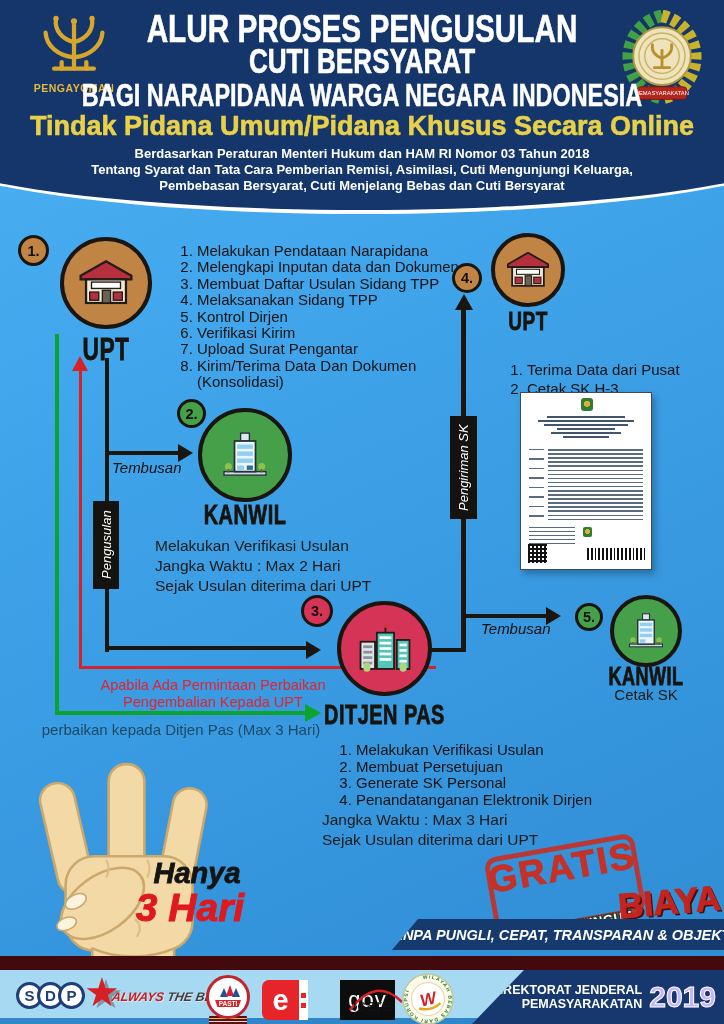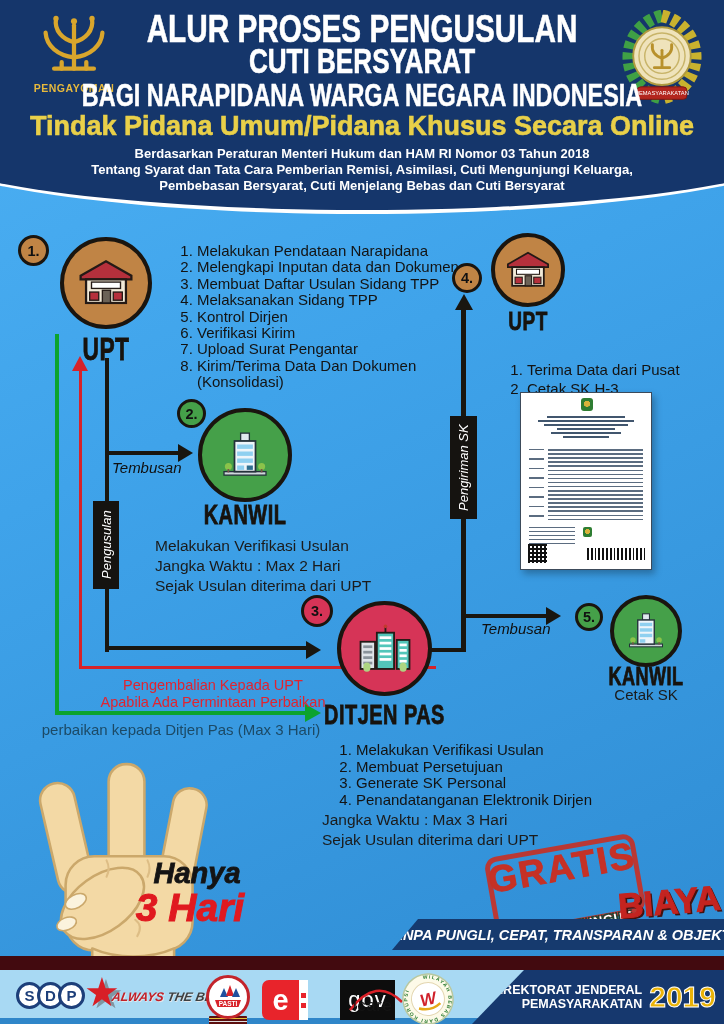--- a/index.html
+++ b/index.html
@@ -88,21 +88,21 @@
     clip-path:polygon(26px 0,100% 0,100% 100%,0 100%);display:flex;align-items:center;justify-content:center;z-index:5;}
   .tagline span{color:#fff;font-size:14.5px;font-style:italic;font-weight:bold;white-space:nowrap;padding-left:12px;}
   
   .band-maroon{position:absolute;left:0;top:956px;width:724px;height:14px;background:#420a0f;z-index:4;}
   .band-blue{position:absolute;left:0;top:970px;width:724px;height:54px;background:#a8d9f3;z-index:4;}
   .band-edge{position:absolute;left:0;top:1018px;width:500px;height:6px;background:#2f86c9;z-index:5;}
   .dirjen-poly{position:absolute;left:472px;top:970px;width:252px;height:54px;background:#16386e;
     clip-path:polygon(52px 0,100% 0,100% 100%,0 100%);display:flex;align-items:center;justify-content:flex-end;
     padding-right:8px;box-sizing:border-box;z-index:6;}
   .dirjen-lines{text-align:right;color:#fff;font-size:12.5px;font-weight:bold;line-height:14px;margin-right:7px;}
-  .dirjen-year{color:#eab308;font-size:30px;font-weight:bold;-webkit-text-stroke:1px #fff;}
+  .dirjen-year{color:#c4b5fd;font-size:30px;font-weight:bold;-webkit-text-stroke:1px #fff;}
   .sdp{position:absolute;left:16px;top:982px;display:flex;z-index:6;}
   .sdp b{width:27px;height:27px;border-radius:50%;background:#fff;border:3px solid #1d3f7a;box-sizing:border-box;
     color:#1d3f7a;font-size:15px;display:flex;align-items:center;justify-content:center;margin-right:-6px;}
   .star-logo{position:absolute;left:84px;top:980px;width:116px;height:34px;z-index:6;}
   .star-glyph{position:absolute;left:0;top:-11px;font-size:40px;color:#d81f26;font-style:normal;
     text-shadow:4px 2px 0 rgba(95,95,95,.55);}
   .star-text{position:absolute;left:28px;top:10px;font-style:italic;font-weight:bold;font-size:12.5px;
     white-space:nowrap;transform:skewX(-10deg);color:#3f3f3f;text-shadow:1px 1px 0 #dfe7ec;}
   .star-text b{color:#c32027;}
   .pasti{position:absolute;left:206px;top:975px;z-index:6;}
@@ -190,22 +190,22 @@
   <div class="arr up-black" style="left:455px;top:294px;"></div>
   <div class="ln black" style="left:461px;top:614px;width:85px;height:4px;"></div>
   <div class="arr r-black" style="left:546px;top:607px;"></div>
 
   <div class="vlabel" style="left:93px;top:501px;width:26px;height:88px;">Pengusulan</div>
   <div class="vlabel" style="left:450px;top:416px;width:27px;height:103px;">Pengiriman SK</div>
   <div class="flowtext" style="left:112px;top:459px;">Tembusan</div>
   <div class="flowtext" style="left:481px;top:620px;">Tembusan</div>
 
   <div class="ret" style="left:68px;top:677px;width:290px;">
+    <div>Apabila Ada Permintaan Perbaikan</div>
     <div>Pengembalian Kepada UPT</div>
-    <div>Apabila Ada Permintaan Perbaikan</div>
   </div>
   <div class="resend" style="left:33px;top:721px;width:296px;">
     <div>perbaikan kepada Ditjen Pas (Max 3 Hari)</div>
   </div>
 
   <div class="badge" style="left:18px;top:235px;width:31px;height:31px;background:#c08445;">1.</div>
   <div class="node tan" style="left:60px;top:237px;width:92px;height:92px;">
     <svg width="58" height="52" viewBox="0 0 64 56">
       <polygon points="4,20 32,4 60,20 60,24 4,24" fill="#b5303c" stroke="#241a16" stroke-width="2.5"></polygon>
       <rect x="10" y="24" width="44" height="26" fill="#f2ead8" stroke="#241a16" stroke-width="2.5"></rect>

